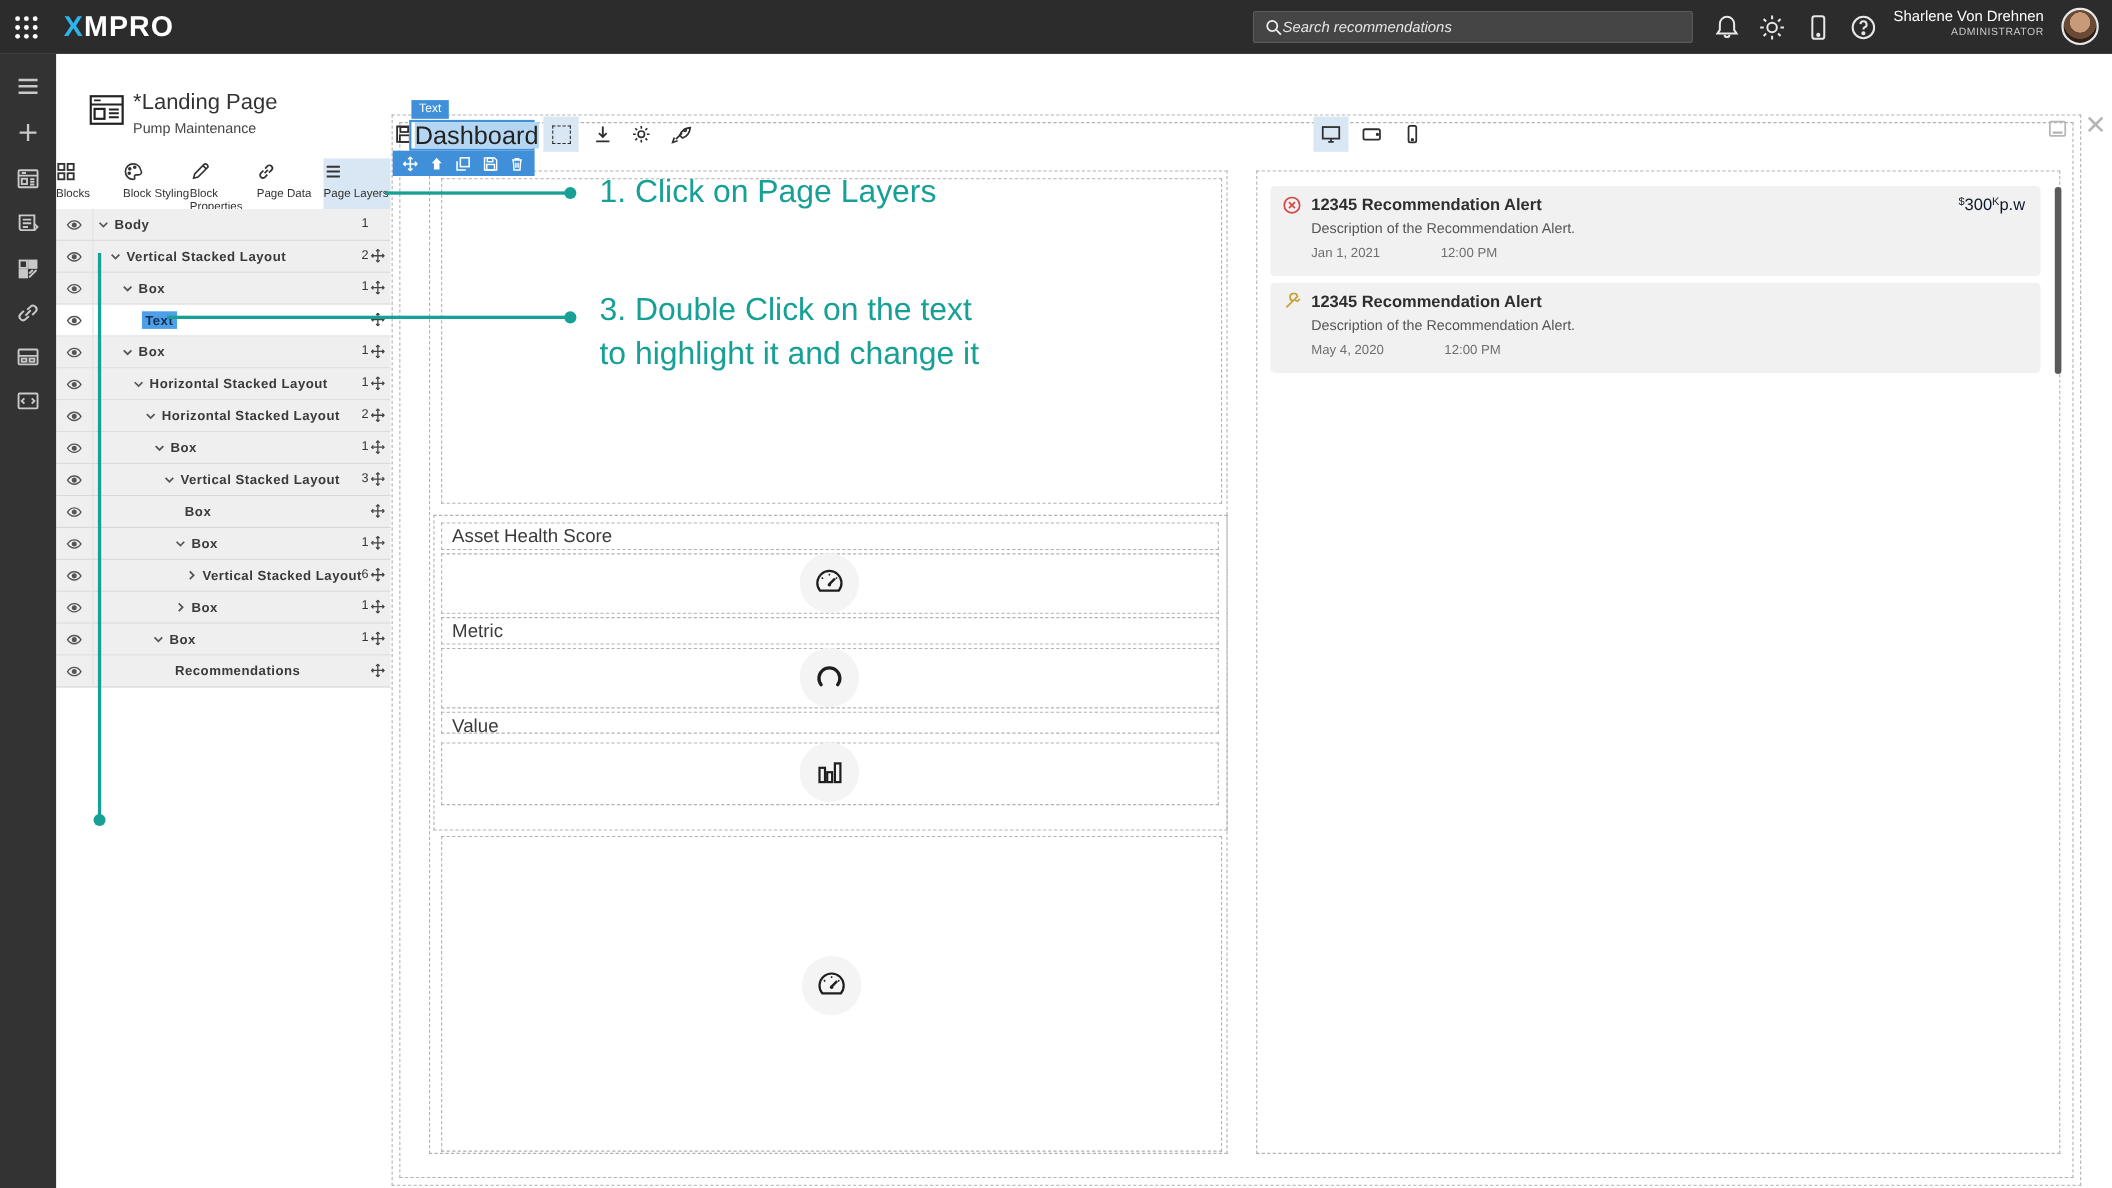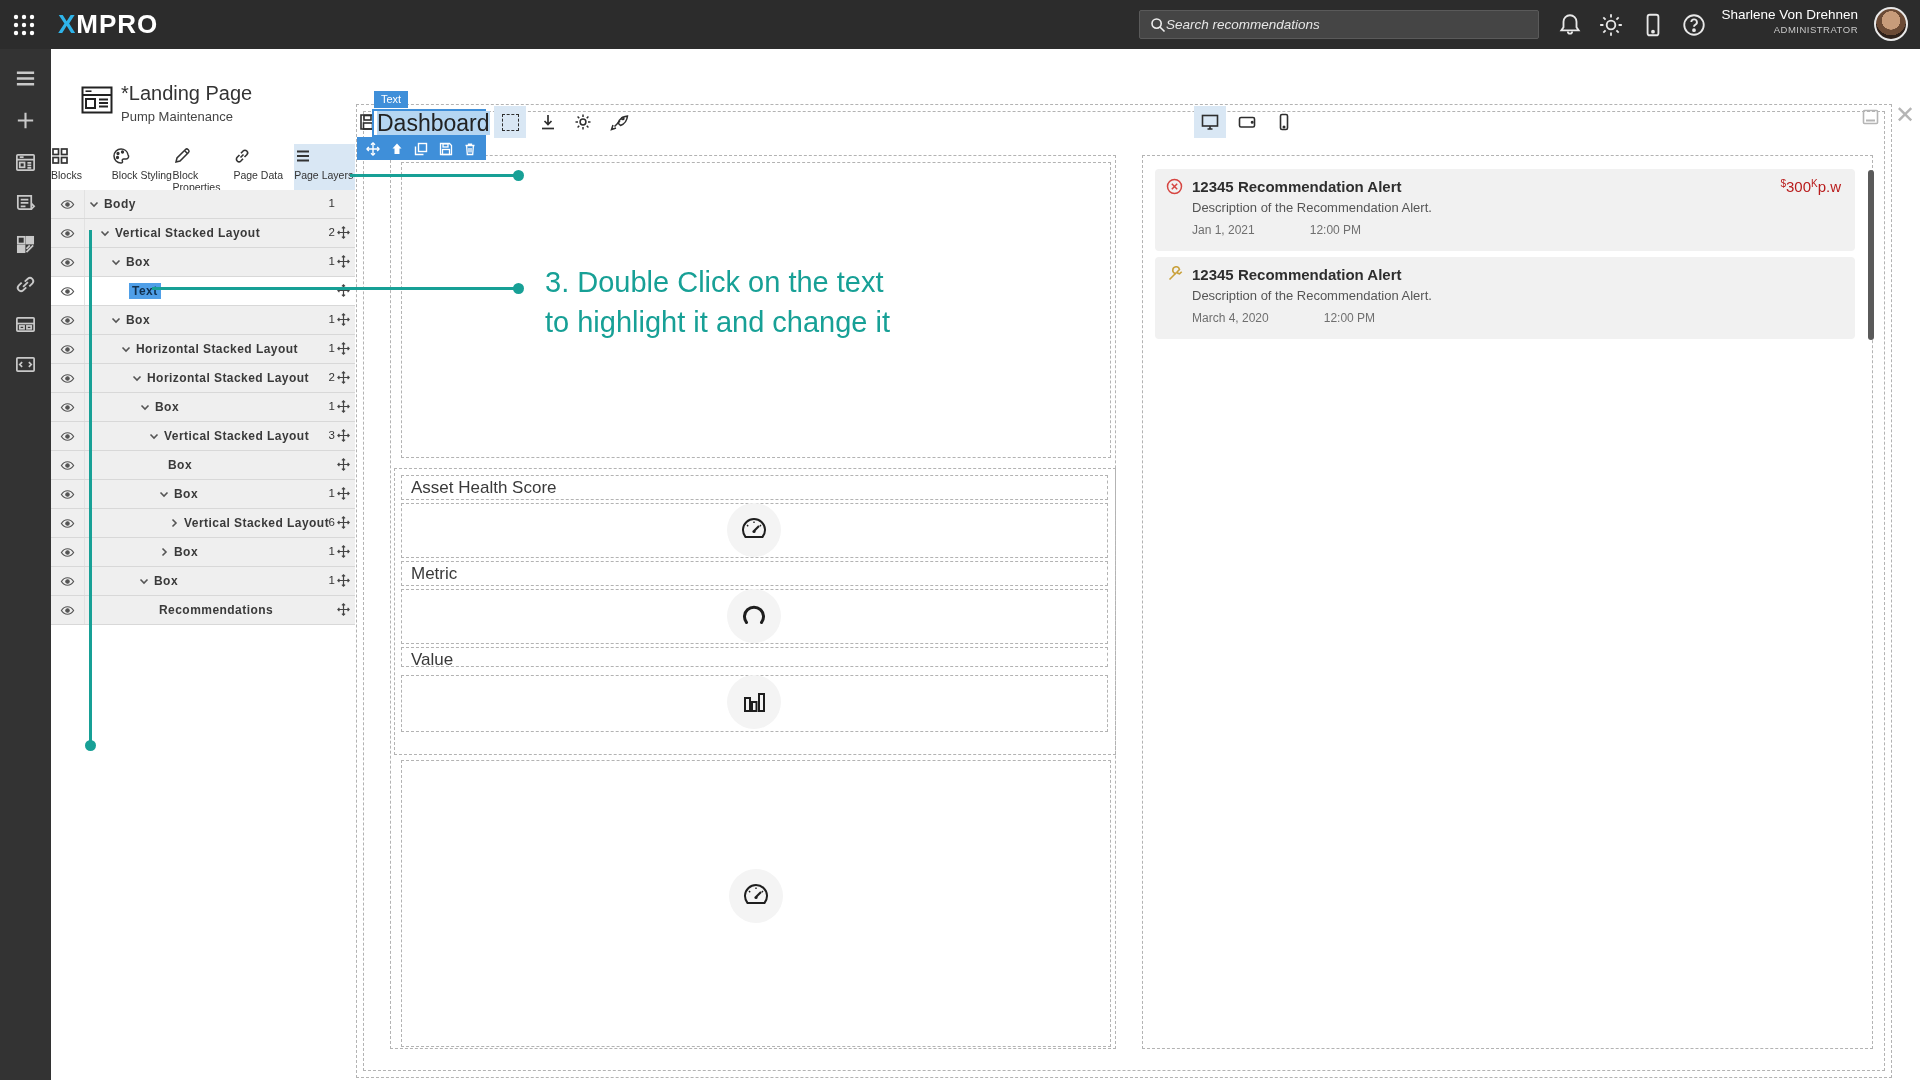--- a/index.html
+++ b/index.html
@@ -77,21 +77,21 @@
   .sel-toolbar { position:absolute; left:357px; top:137px; width:129px; height:23px; background:#3f8fd9;
                  z-index:30; display:flex; align-items:center; justify-content:space-around; padding:0 4px; }
   .sel-toolbar span { width:14px; height:14px; color:#fff; cursor:pointer; }
 
   
   .card { position:absolute; left:1155px; width:700px; height:82px; background:#f1f1f1; border-radius:4px;
           cursor:pointer; z-index:5; }
   .card .crow1 { position:absolute; left:11px; top:9px; right:14px; display:flex; align-items:center; }
   .card .cicon { width:17px; height:17px; margin-right:9px; flex:0 0 auto; }
   .card .ctitle { font-size:15px; font-weight:700; color:#2e2e2e; flex:1 1 auto; }
-  .card .cprice { font-size:15px; color:#b91c1c; white-space:nowrap; }
+  .card .cprice { font-size:15px; color:#0f172a; white-space:nowrap; }
   .card .cprice .sup { font-size:10px; position:relative; top:-5px; }
   .card .cdesc { position:absolute; left:37px; top:31px; font-size:13px; color:#555; }
   .card .cdates { position:absolute; left:37px; top:54px; font-size:12px; color:#6f6f6f; display:flex; }
   .card .ctime { margin-left:55px; }
   .scrollbar { position:absolute; left:1868px; top:170px; width:6px; height:170px; background:#5a5a5a;
                border-radius:3px; z-index:6; cursor:pointer; }
 
   
   .anno { position:absolute; color:#17a096; font-size:29px; line-height:40px; z-index:70; pointer-events:none; }
   .aline { position:absolute; background:#17a096; z-index:70; pointer-events:none; }
@@ -793,29 +793,30 @@
           <span class="cicon">
             <svg viewBox="0 0 17 17" fill="none" stroke="#c9a13b" stroke-width="1.6">
               <path d="M10.8 6.2L3.5 13.5"></path>
               <path d="M9.5 7.5a3.4 3.4 0 1 1 4-4l-2.2 2.2.6 1.6 1.6.6L15.7 5.7"></path>
             </svg>
           </span>
           <span class="ctitle">12345 Recommendation Alert</span>
         </div>
         <div class="cdesc">Description of the Recommendation Alert.</div>
         <div class="cdates">
-          <span>March 4, 2020</span>
+          <span>May 4, 2020</span>
           <span class="ctime">12:00 PM</span>
         </div>
       </div>
     </div>
   <div class="scrollbar"></div>
 
   <div class="aline" style="left:350px;top:174px;width:168px;height:3px"></div>
   <div class="adot" style="left:513px;top:170px"></div>
+  <div class="anno" style="left:545px;top:155px">1. Click on Page Layers</div>
 
   <div class="aline" style="left:152px;top:287px;width:366px;height:3px"></div>
   <div class="adot" style="left:513px;top:283px"></div>
   <div class="anno" style="left:545px;top:262px">
     <div>3. Double Click on the text</div>
     <div>to highlight it and change it</div>
   </div>
 
   <div class="aline" style="left:89px;top:230px;width:3px;height:516px"></div>
   <div class="adot" style="left:85px;top:740px"></div>

